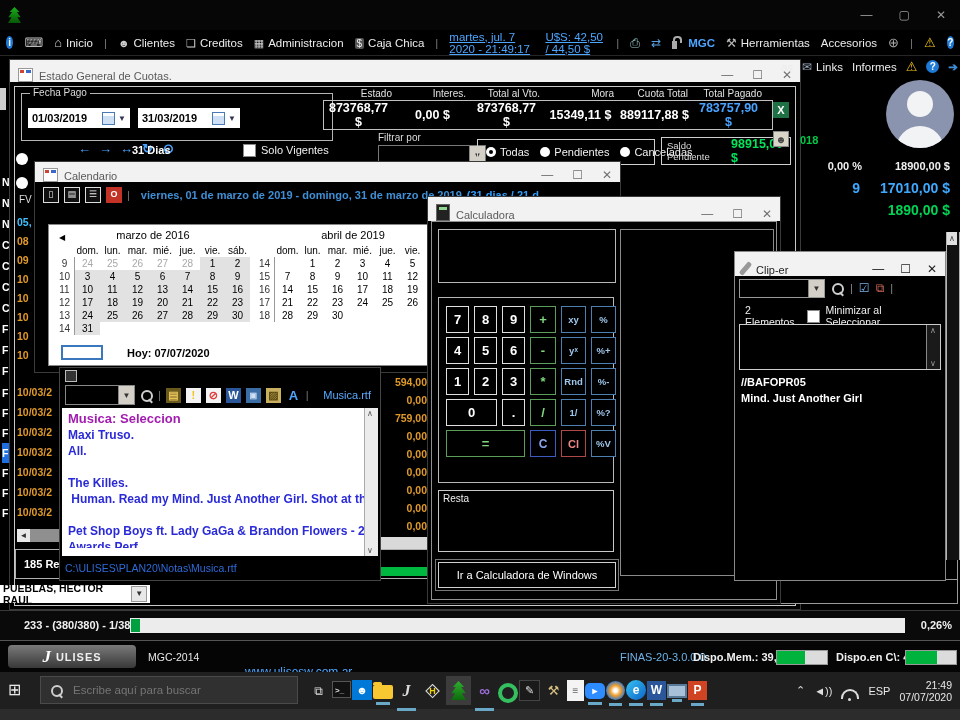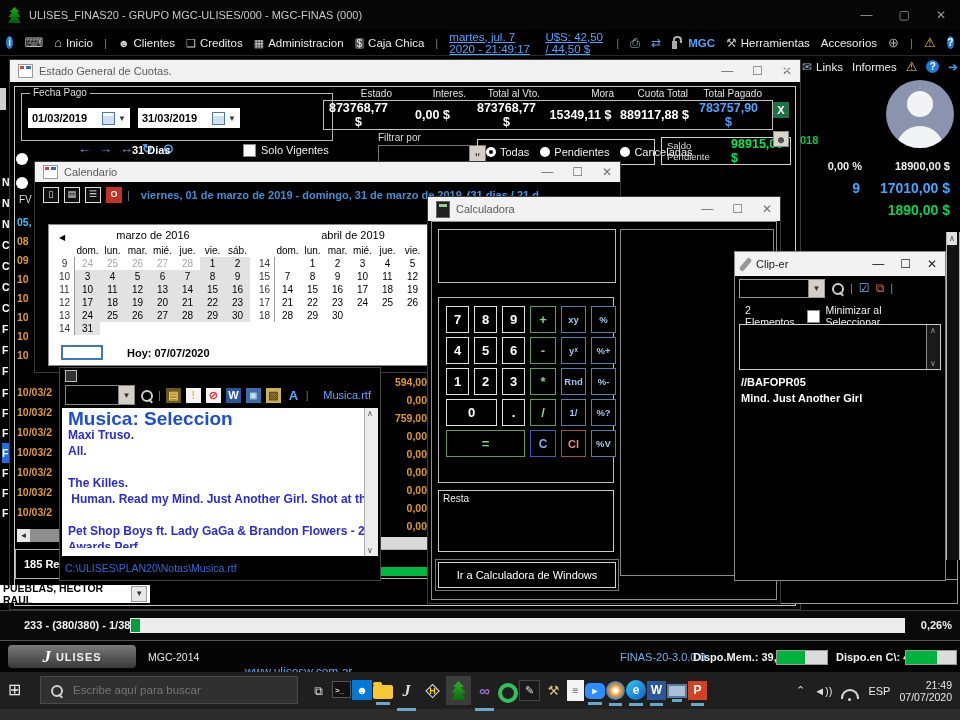--- a/index.html
+++ b/index.html
@@ -60,21 +60,21 @@
   #letters-top{top:116px}
   #letters-top div{height:21px;line-height:21px}
   #letters-bot{top:327px}
   #letters-bot div{height:20px;line-height:20px}
   .lcol .sel{background:#1f6fe0}
   .wsliver{position:absolute;left:0;top:32px;width:6px;height:22px;background:#cfcfcf;z-index:0}
   .circ{position:absolute;width:12px;height:12px;border-radius:50%;background:#fff;z-index:2}
 
   
   .win{position:absolute;background:#000;box-shadow:0 0 0 1px #3a3a3a}
-  .wtitle{height:22px;background:#f2f2f2;display:flex;align-items:center;gap:6px;
+  .wtitle{height:22px;background:#f2f2f2;display:flex;align-items:flex-end;gap:6px;
           padding:0 8px;box-sizing:border-box}
   .wtitle .t{font-size:11px;color:#5a5a5a}
   .wbtns{margin-left:auto;display:flex;gap:19px;color:#707070;font-size:12px}
   .form-ico{width:13px;height:12px;background:#fff;border:1px solid #999;position:relative;flex:none}
   .form-ico::before{content:"";position:absolute;left:1px;top:1px;width:4px;height:3px;background:#d04438}
   .form-ico::after{content:"";position:absolute;right:1px;top:1px;width:5px;height:3px;background:#3c68c8}
 
   
   #estado{left:10px;top:4px;width:790px;height:549px;z-index:1}
   #estado-content{position:absolute;left:4px;top:26px;right:4px;bottom:3px;
@@ -208,21 +208,21 @@
   #mus-icons .warn{color:#f5c518;background:#f4f4f4}
   #mus-icons .redo{color:#e04040;background:#f4f4f4}
   #mus-icons .wordic{background:#2b579a;color:#fff}
   #mus-icons .saveic{background:#3a6ea5;color:#cfe0f5;font-size:8px}
   #mus-icons .imgic{background:#c8b060;color:#5a4a10}
   #mus-icons .aic{color:#4da6ff;background:transparent;font-size:13px}
   .mfile{margin-left:auto;color:#58aaff;font-size:11px;padding-right:4px}
   #mus-content{position:absolute;left:2px;top:40px;width:303px;height:148px;background:#fff;
                overflow:hidden;padding:3px 0 0 6px;box-sizing:border-box}
   .mline{font-size:12px;font-weight:bold;min-height:16px;line-height:16px;white-space:pre;color:#000}
-  .mline.green-b{color:#1d4ed8;font-size:19px}
+  .mline.green-b{color:#a21caf;font-size:13px}
   .mline.blue-l{color:#2a2ad8}
   .mline.cut{height:9px;min-height:9px;overflow:hidden}
   .mscroll{position:absolute;right:2px;top:40px;width:13px;height:148px;background:#ececec;
            border-left:1px solid #aaa}
   .mscroll::before{content:"∧";position:absolute;top:1px;left:2px;font-size:8px;color:#555}
   .mscroll::after{content:"∨";position:absolute;bottom:1px;left:2px;font-size:8px;color:#555}
   #mus-path{position:absolute;left:0;top:188px;width:100%;height:24px;display:flex;align-items:center;
             padding-left:5px;box-sizing:border-box;color:#2e6ad8;font-size:10.5px;background:#000}
 
   
@@ -363,21 +363,20 @@
   .trwifi::after{content:"";position:absolute;left:5px;bottom:-2px;width:3px;height:3px;
                  border-radius:50%;background:#ddd}
   .trlang{color:#e8e8e8;font-size:11px}
   .trclock{color:#e8e8e8;font-size:10.5px;text-align:right;line-height:12px}
 </style>
 </head>
 <body>
 
 <div id="titlebar">
   <span class="tree-mini"></span>
-  <span class="t">ULISES_FINAS20 - GRUPO MGC-ULISES/000 - MGC-FINAS (000)</span>
   <span class="capbtns">
     <span>—</span>
     <span>▢</span>
     <span>✕</span>
   </span>
 </div>
 
 <div id="menubar">
   <span class="iinfo"></span>
   <span class="icoch ikeyb"></span>

